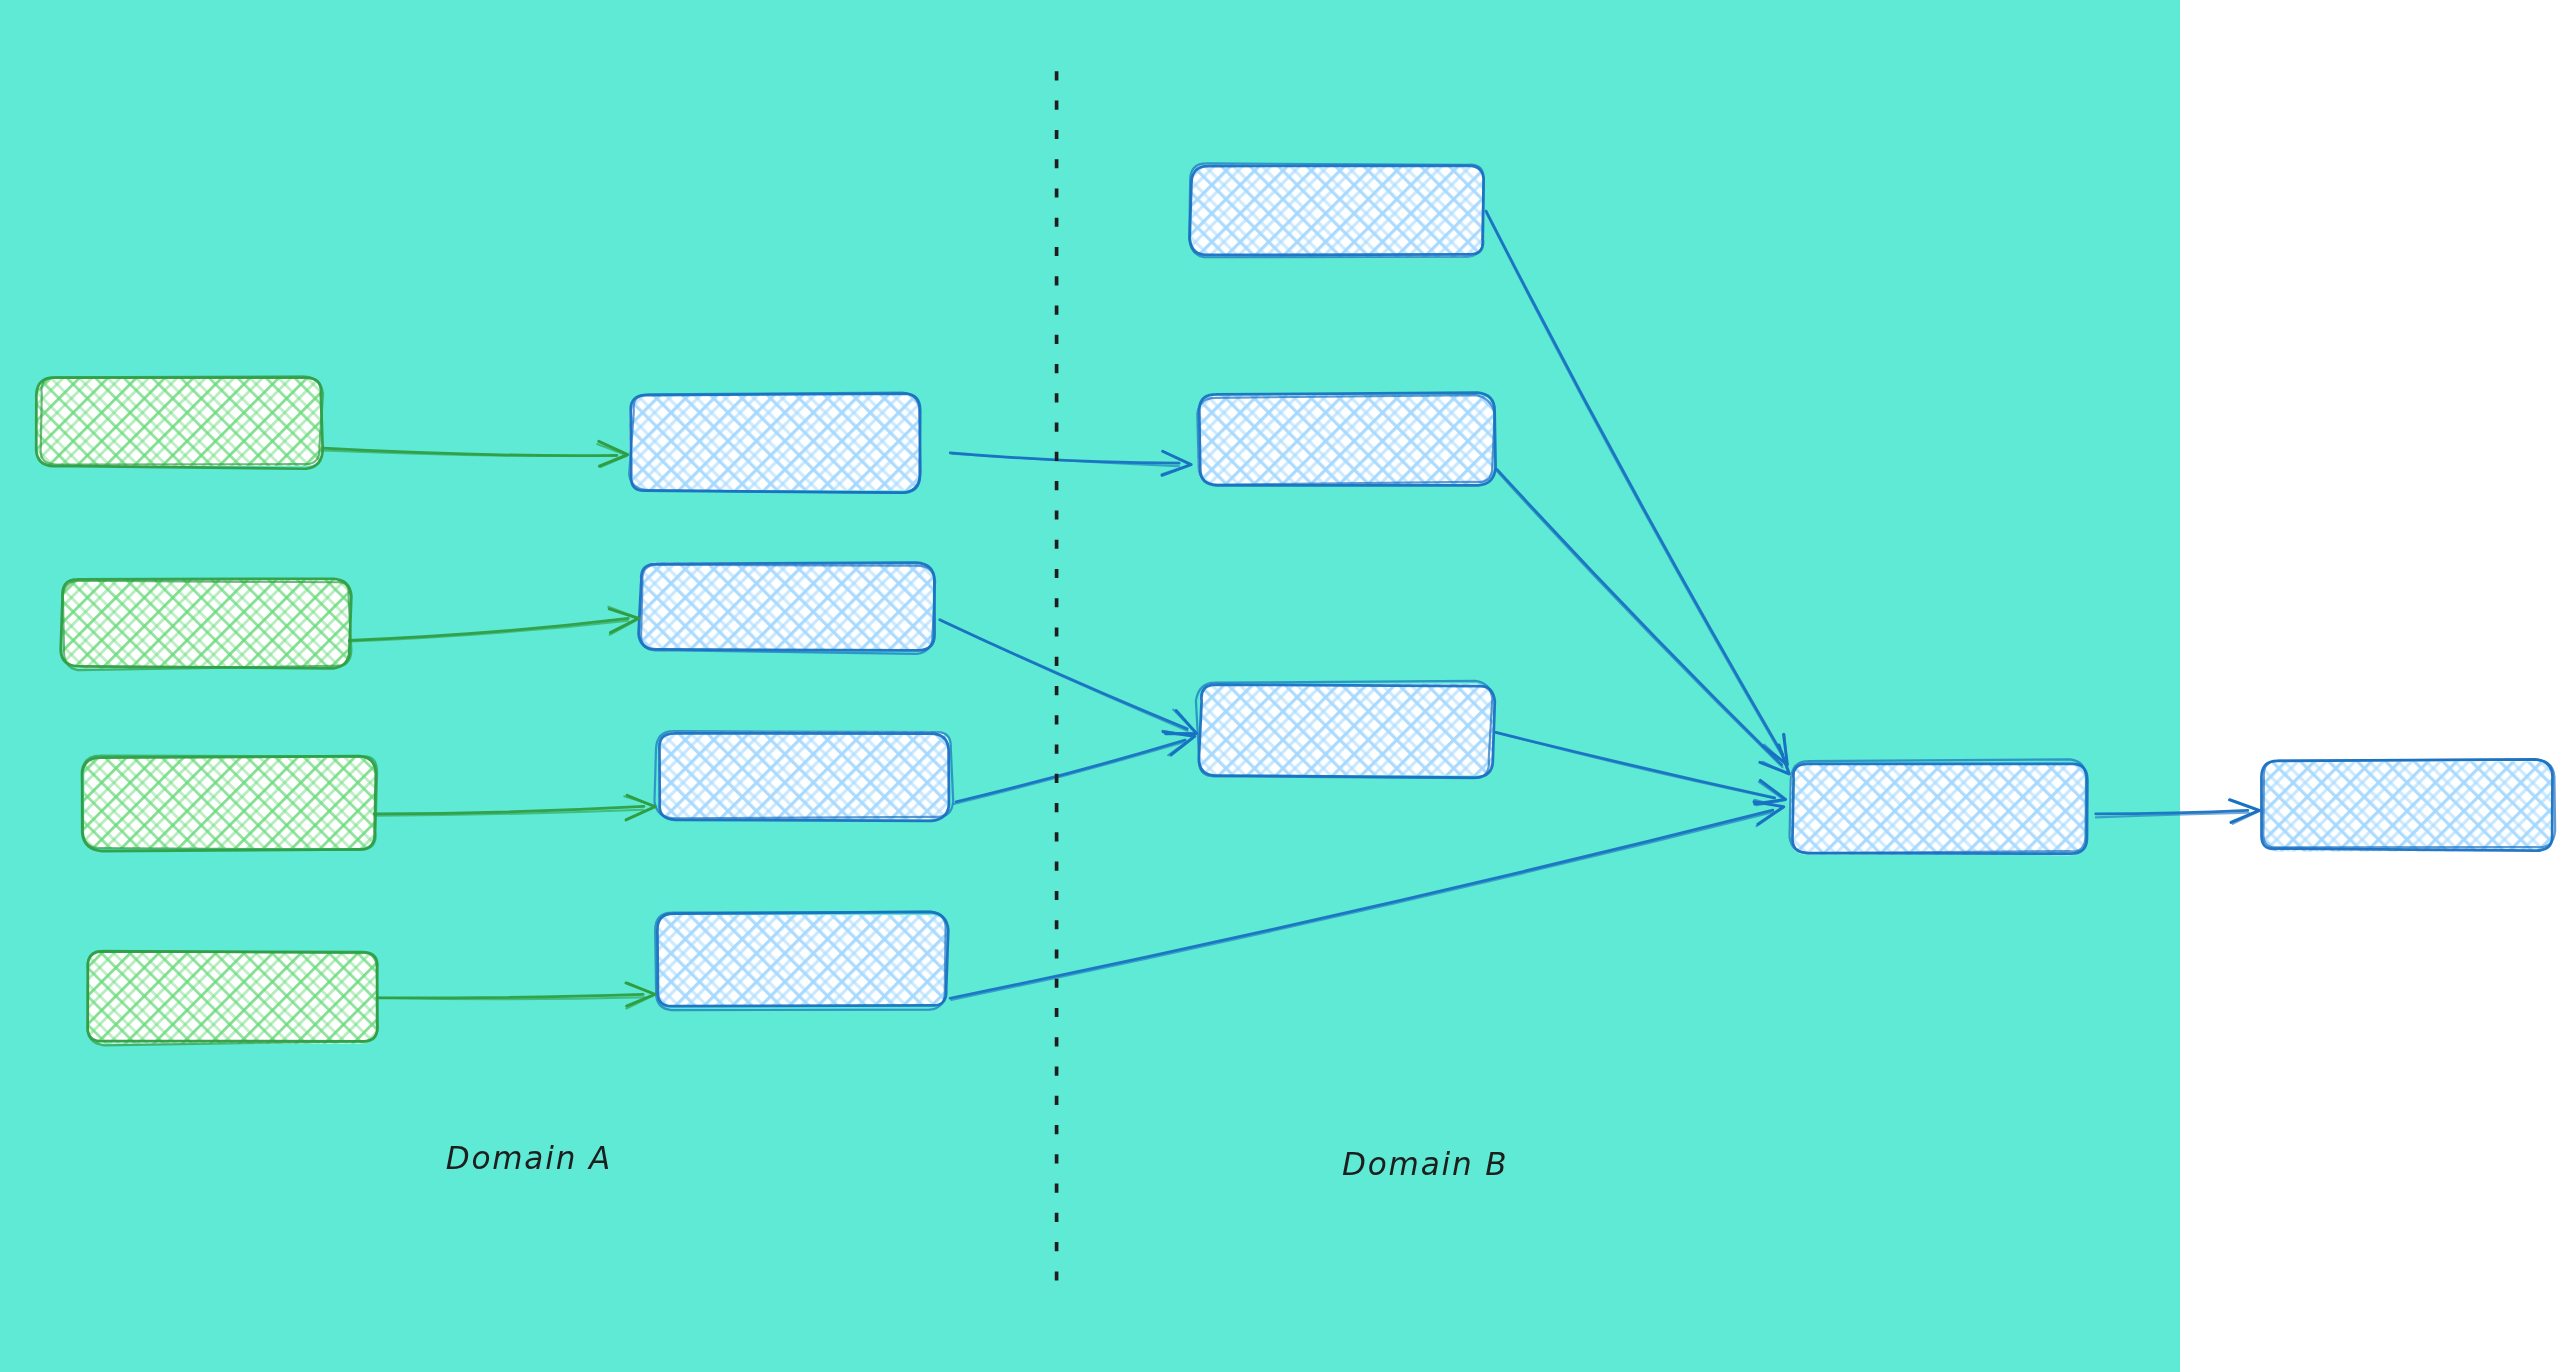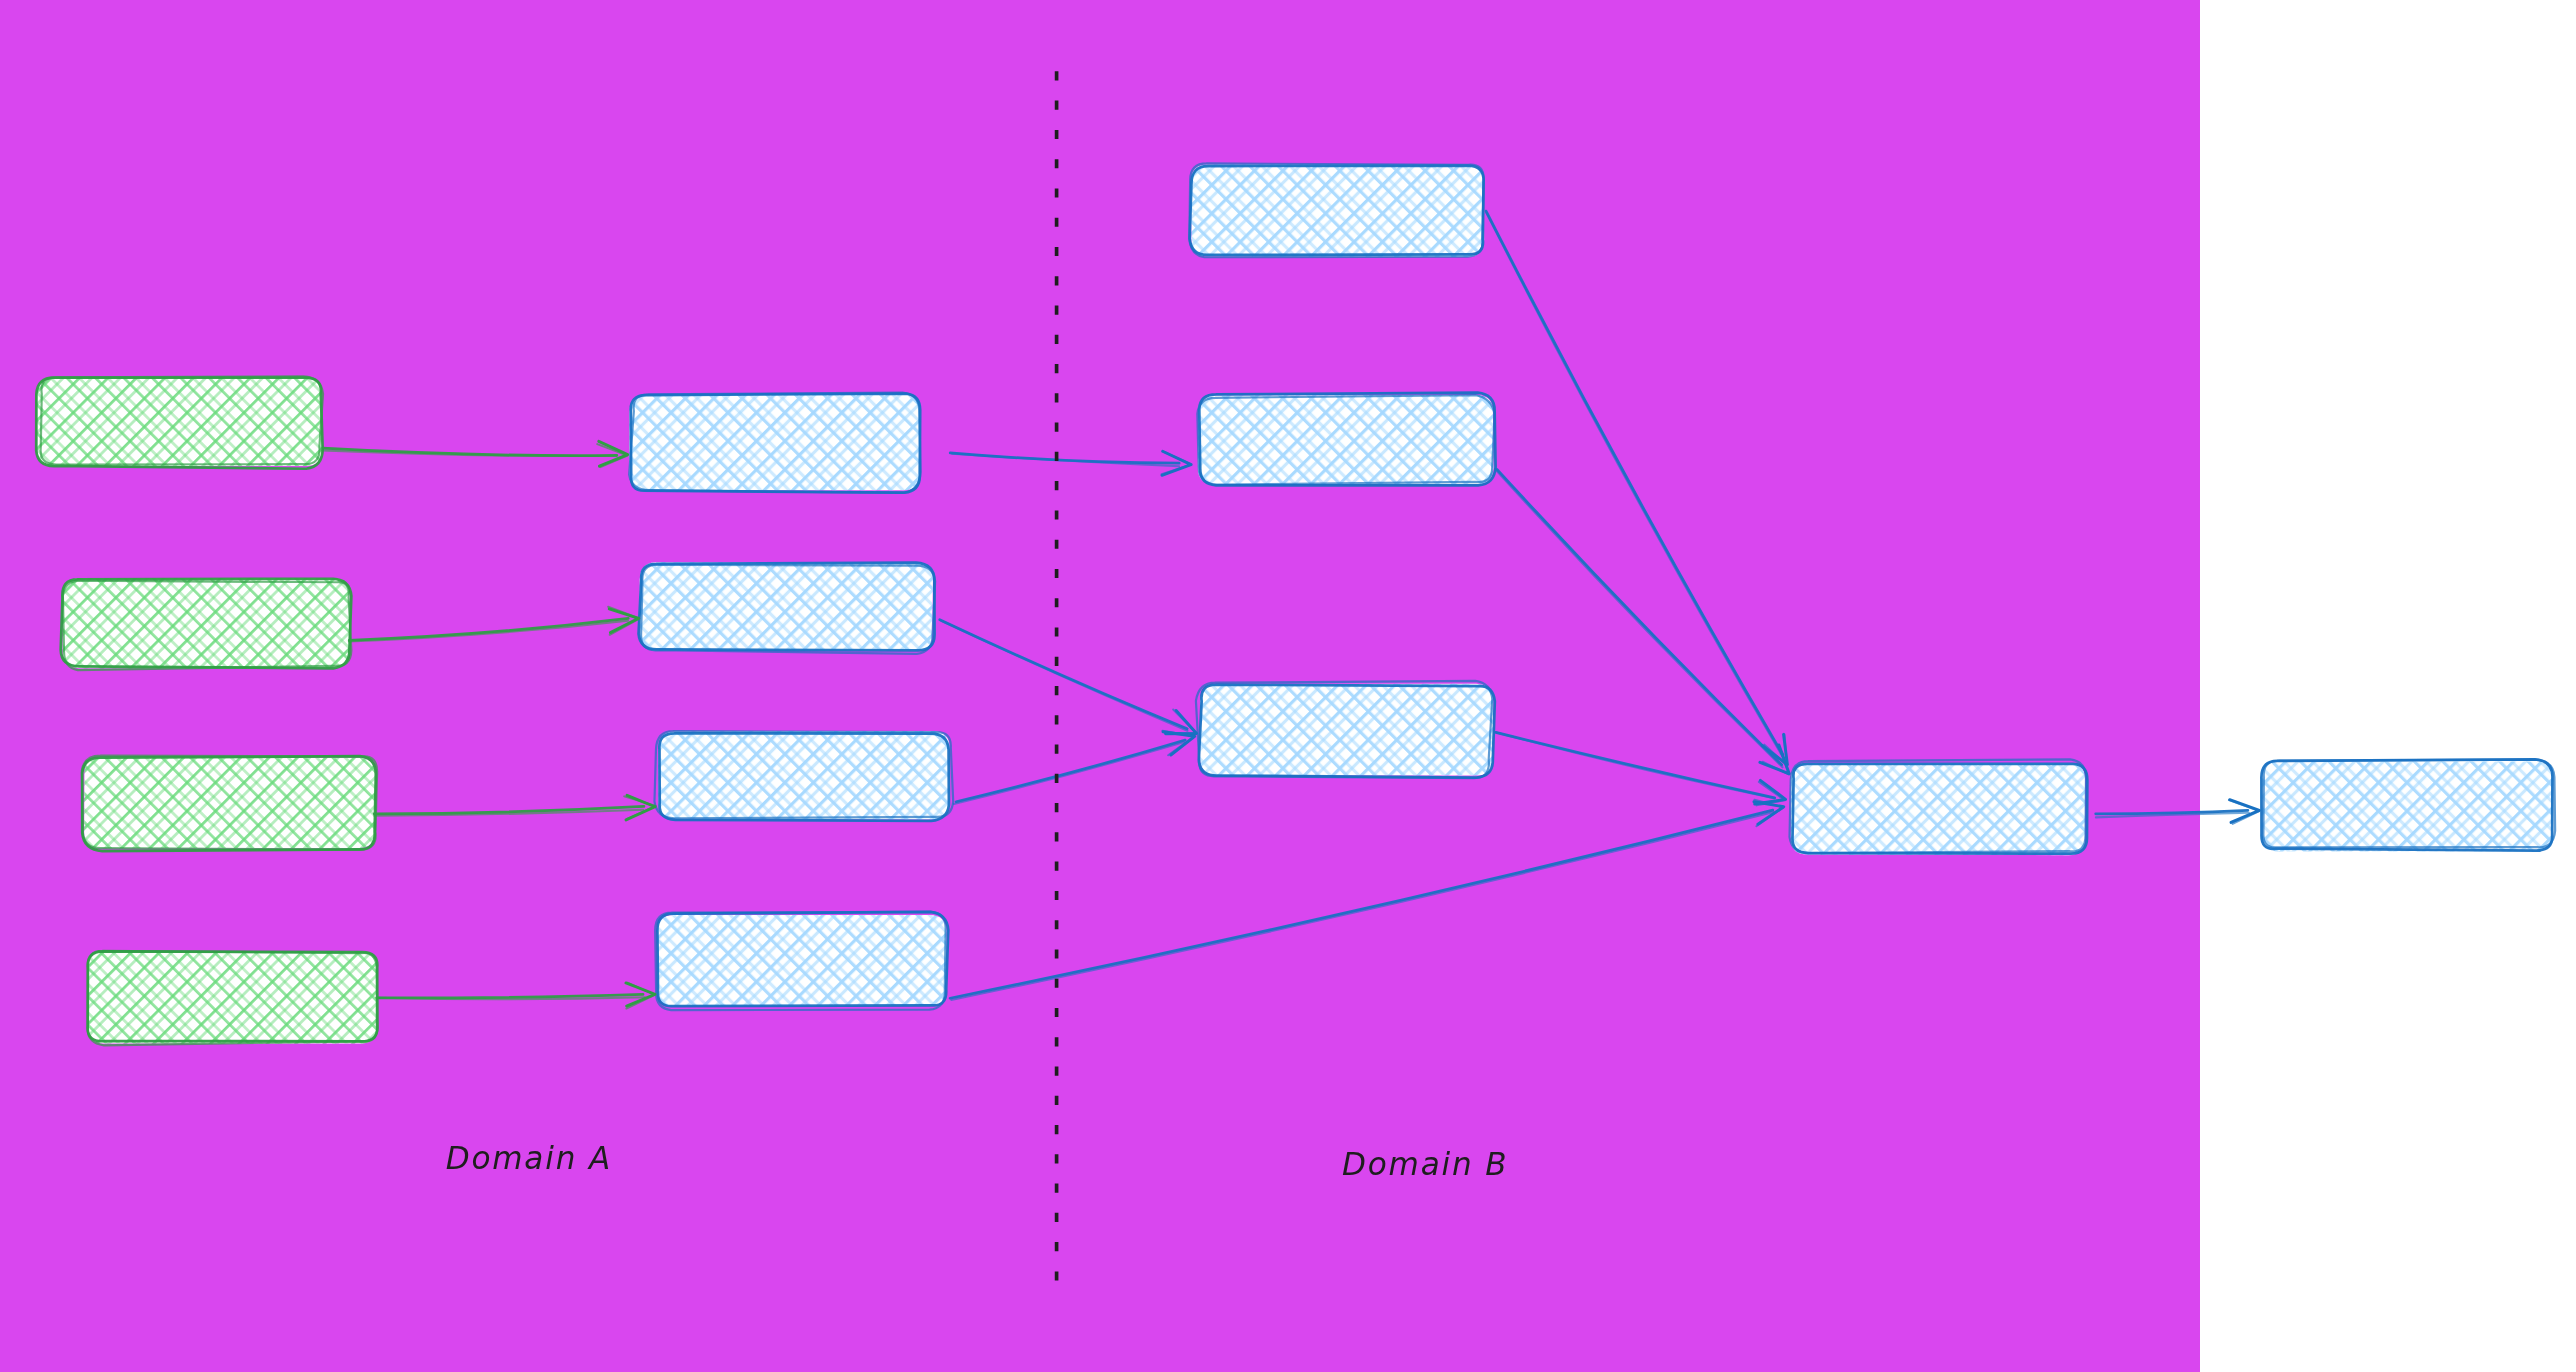--- a/index.html
+++ b/index.html
@@ -11,22 +11,21 @@
   body {
     width: 2576px;
     height: 1372px;
     overflow: hidden;
     font-family: "DejaVu Sans", sans-serif;
   }
   #canvas {
     position: relative;
     width: 2180px;
     height: 1372px;
-    background: #d946ef;
-    padding-left: 20px;
+    background: #5eead4;
   }
   #scene {
     position: absolute;
     inset: 0;
     width: 2576px;
     height: 1372px;
     display: block;
   }
   .domain-label {
     font-family: "DejaVu Sans", sans-serif;

